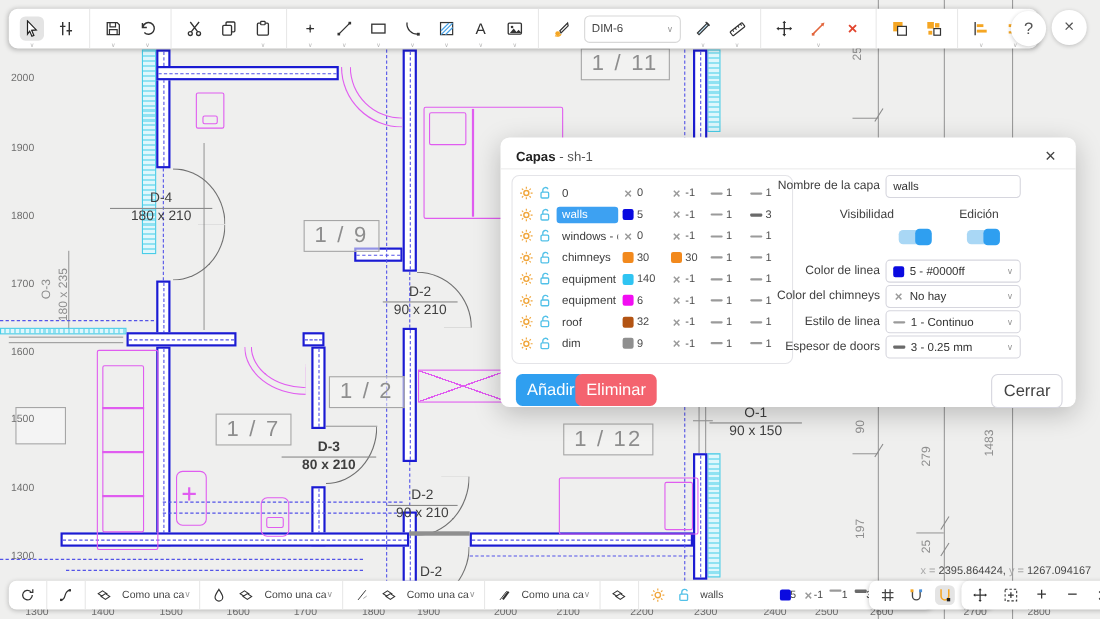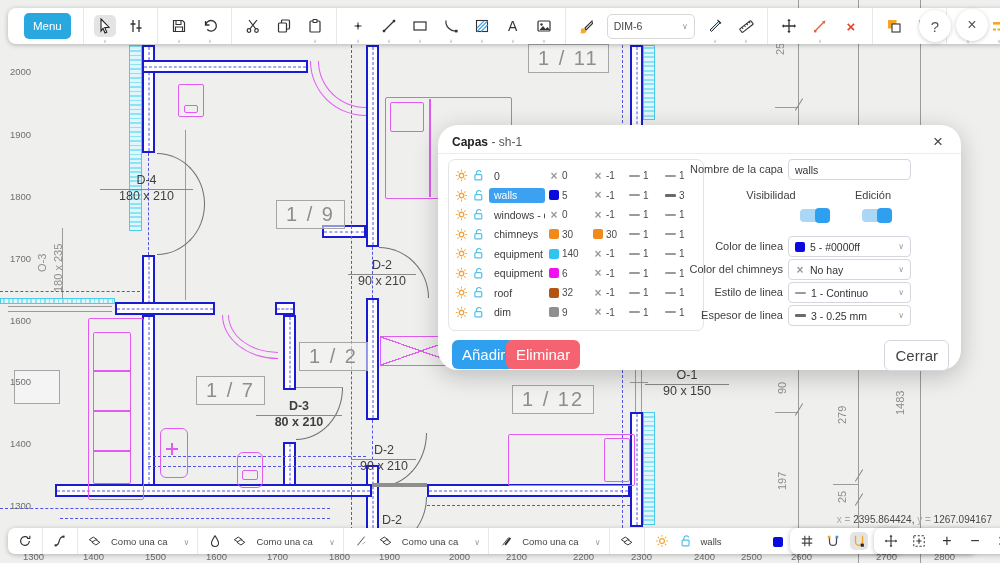--- a/index.html
+++ b/index.html
@@ -49,21 +49,21 @@
   .caret::after{content:"∨";position:absolute;bottom:-8px;left:50%;transform:translateX(-50%) scale(.8);
         font-size:7px;color:#b8b8b8;}
   .menu-btn{background:#29a8e0;color:#fff;font-size:11.5px;border:none;border-radius:5px;
         padding:7px 9px;margin:4px 2px 4px 6px;cursor:pointer;}
   .dim-select{display:flex;align-items:center;justify-content:space-between;width:74px;height:23px;
         border:1px solid #d8d8d8;border-radius:5px;font-size:10.5px;color:#444;padding:0 6px;background:#fff;}
   .chev{color:#9a9a9a;font-size:8px;}
   .circle-btn{position:absolute;width:32px;height:32px;border-radius:50%;background:#fff;border:none;
         box-shadow:0 1px 4px rgba(0,0,0,.2);color:#555;font-size:15px;display:flex;align-items:center;justify-content:center;cursor:pointer;}
   
-  .dialog{position:absolute;left:438px;top:125px;width:523px;height:245px;background:#fff;border-radius:20px;
+  .dialog{position:absolute;left:455px;top:125px;width:523px;height:245px;background:#fff;border-radius:8px;
         box-shadow:0 6px 24px rgba(0,0,0,.22);font-size:11px;color:#333;}
   .dlg-title{position:absolute;left:14px;top:10px;font-size:12px;color:#222;}
   .dlg-title b{font-weight:bold;}
   .dlg-close{position:absolute;right:12px;top:6px;font-size:17px;color:#444;background:none;border:none;cursor:pointer;}
   .dlg-sep{position:absolute;left:0;right:0;top:28px;border-top:1px solid #ececec;}
   .llist{position:absolute;left:10px;top:34px;width:256px;height:172px;border:1px solid #e4e4e8;border-radius:7px;
         padding:6px 2px;box-sizing:border-box;overflow:hidden;}
   .lrow{display:flex;align-items:center;height:19.5px;padding:0 4px;gap:4px;}
   .lrow svg{width:13px;height:13px;flex:0 0 13px;}
   .lname{width:88px;font-size:10.5px;color:#3c3c3c;padding:1.5px 5px;border-radius:3px;
@@ -83,21 +83,21 @@
   .toggle::after{content:"";position:absolute;right:0;top:-1px;width:15px;height:15px;background:#2f9ff0;border-radius:4px;}
   .btn{position:absolute;border:none;border-radius:6px;font-size:15px;padding:6px 10px;cursor:pointer;}
   .btn-add{left:14px;top:215px;background:#2f9ff0;color:#fff;}
   .btn-del{left:68px;top:215px;background:#f4636f;color:#fff;}
   .btn-close{right:12px;top:215px;background:#fff;color:#444;border:1px solid #d6d6de;}
   
   .bbar{height:26px;border-radius:7px;}
   .bbar .tgroup{gap:7px;padding:0 8px;}
   .bbar .ticon{width:18px;height:18px;}
   .bbar .ticon svg{width:14px;height:14px;}
-  .cmb{display:flex;align-items:flex-end;gap:16px;font-size:9.5px;color:#444;white-space:nowrap;}
+  .cmb{display:flex;align-items:flex-start;gap:0;font-size:9.5px;color:#444;white-space:nowrap;}
   .coords{position:absolute;right:8px;top:514px;font-size:10px;color:#474747;}
   .coords .dimtxt{color:#a9a9a9;}
 </style>
 </head>
 <body>
 
 <div id="plan">
 
   <div class="dim-v" style="left:798px;top:0;height:563px"></div>
   <div class="dim-v" style="left:858px;top:0;height:563px"></div>
@@ -260,23 +260,20 @@
       <div class="rtick" style="left: 802px; top: 538px;"></div>
       <div class="rnum" style="left: 876px; top: 551px;">2700</div>
       <div class="rtick" style="left: 887px; top: 538px;"></div>
       <div class="rnum" style="left: 934px; top: 551px;">2800</div>
       <div class="rtick" style="left: 945px; top: 538px;"></div>
     </div>
 </div>
 
 <div class="tbar" style="left:8px;top:8px;height:36px">
   <div class="tgroup">
-    <button class="menu-btn">Menu</button>
-  </div>
-  <div class="tgroup">
     <span class="ticon sel caret">
         <svg viewBox="0 0 16 16">
           <path d="M4 1l8 8.2-4.2.4 2 4.6-1.8.8-2-4.7L4 13z" fill="#fff" stroke="#222" stroke-width="1.1"></path>
         </svg>
       </span>
     <span class="ticon">
         <svg viewBox="0 0 16 16">
           <path d="M5 2v12M11 2v12M2.5 6h5M8.5 10h5" stroke="#333" fill="none" stroke-width="1.3"></path>
         </svg>
       </span>
@@ -698,21 +695,21 @@
     <span class="xmk">×</span>
     <span>No hay</span>
       <span class="chev">∨</span>
   </div>
   <div class="fl-label" style="left:225px;top:161px">Estilo de linea</div>
   <div class="fl-ctl" style="top:157px">
     <span class="dsh"></span>
     <span>1 - Continuo</span>
       <span class="chev">∨</span>
   </div>
-  <div class="fl-label" style="left:225px;top:184px">Espesor de linea</div>
+  <div class="fl-label" style="left:225px;top:184px">Espesor de doors</div>
   <div class="fl-ctl" style="top:180px">
     <span class="dsh heavy"></span>
     <span>3 - 0.25 mm</span>
       <span class="chev">∨</span>
   </div>
 
   <button class="btn btn-add">Añadir</button>
   <button class="btn btn-del">Eliminar</button>
   <button class="btn btn-close">Cerrar</button>
 </div>

